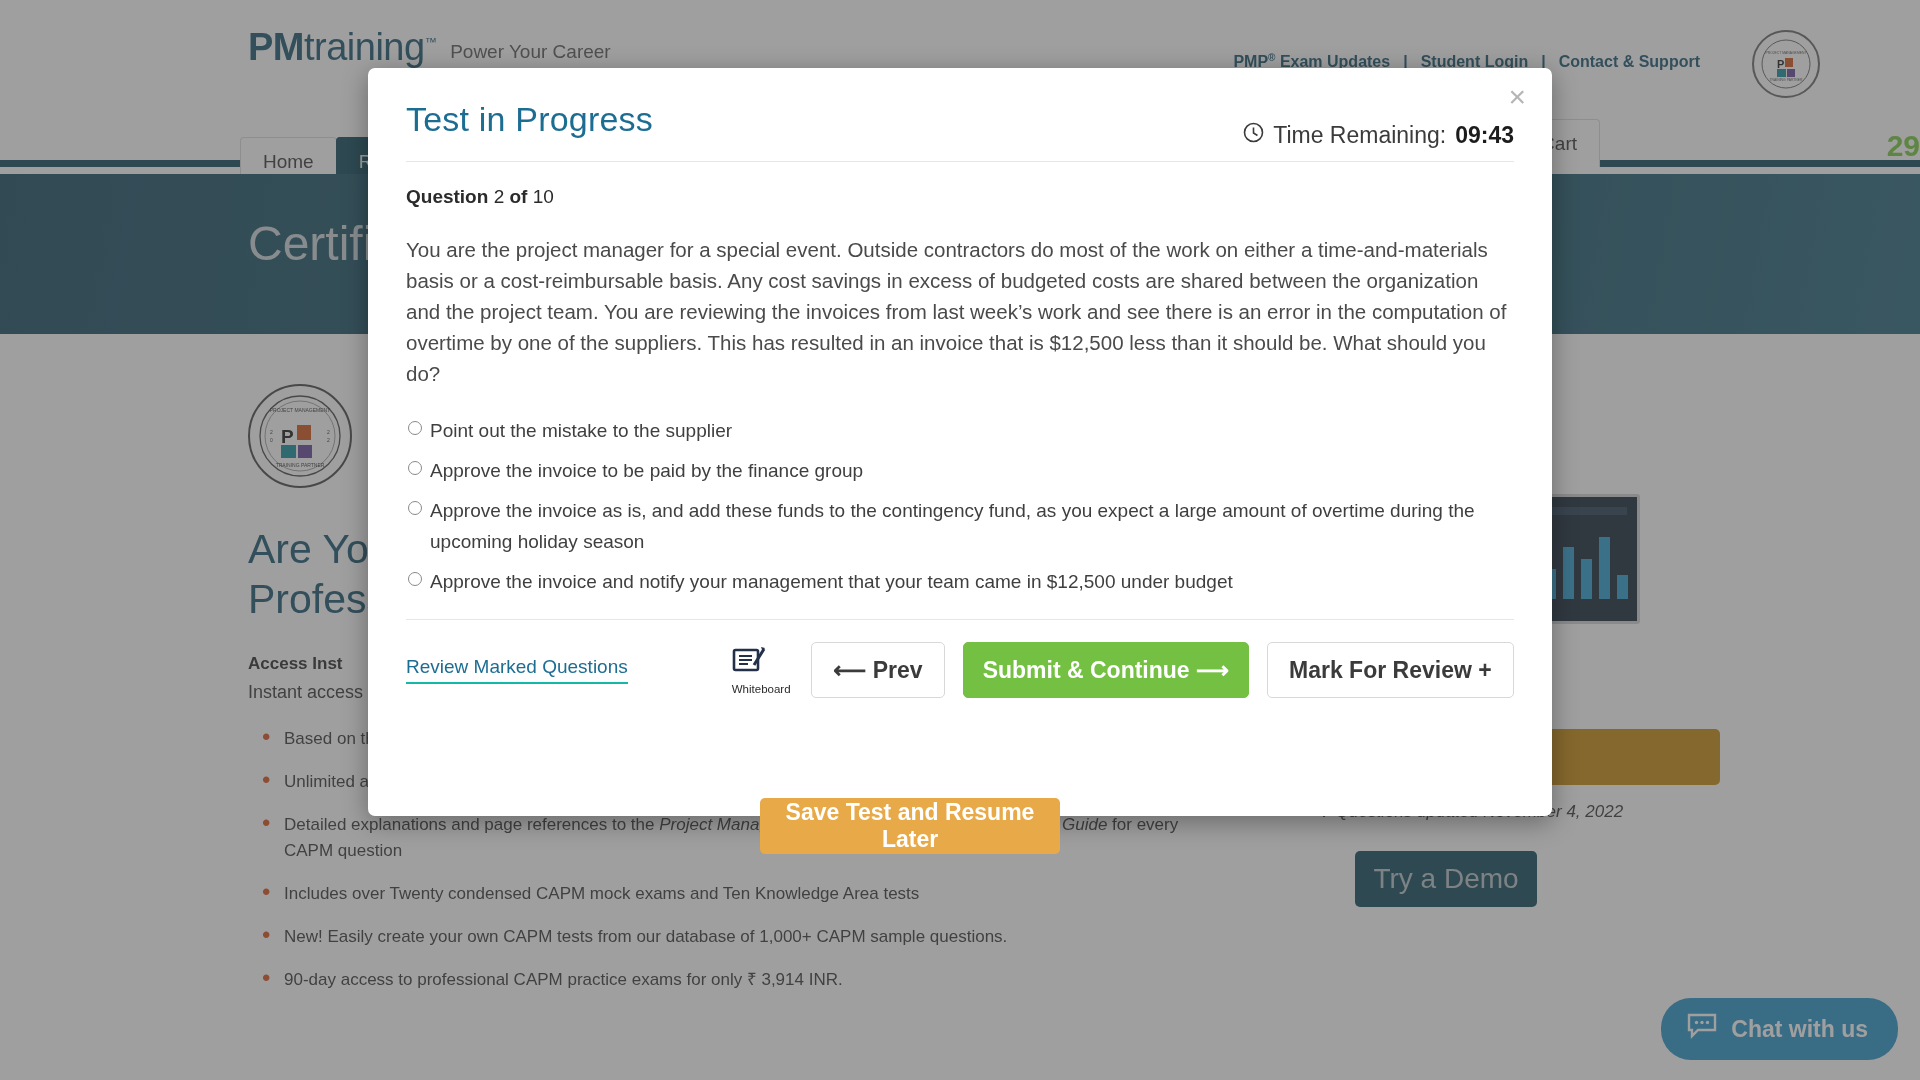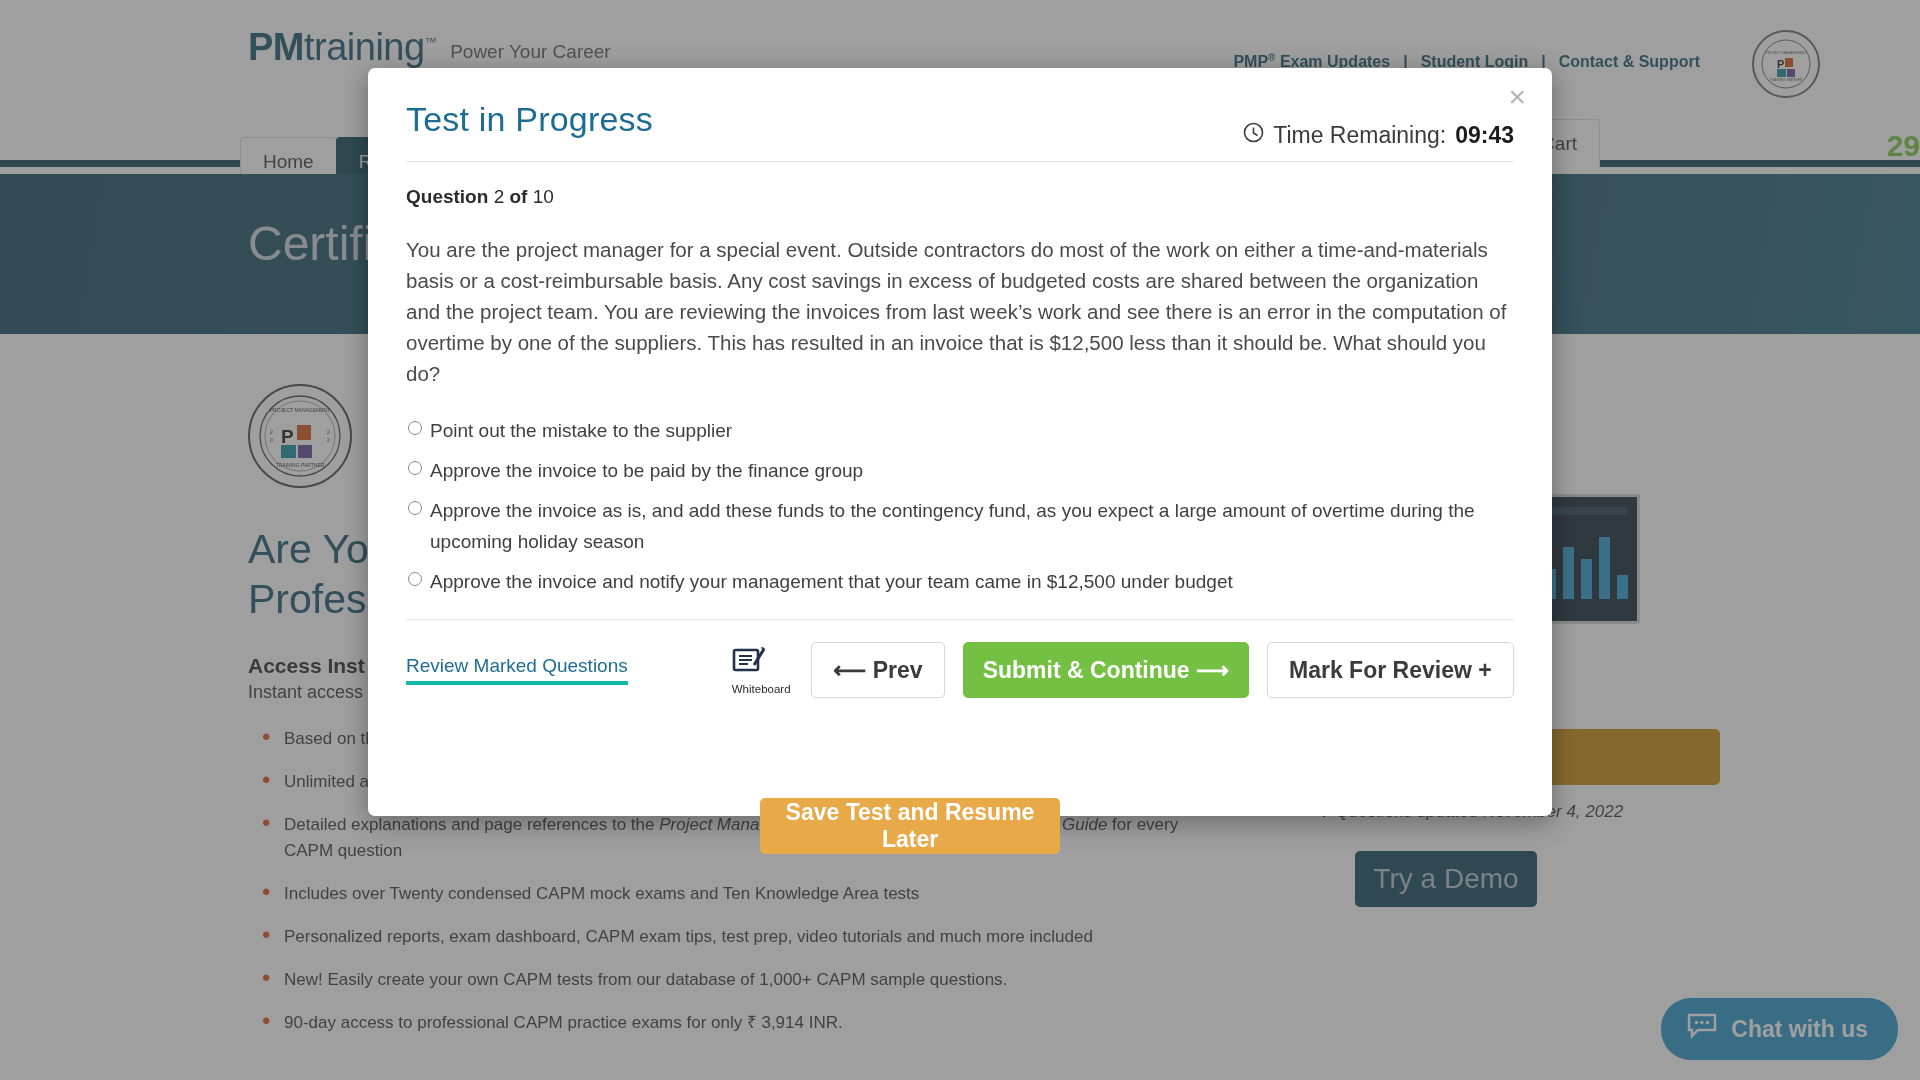--- a/index.html
+++ b/index.html
@@ -89,21 +89,21 @@
     background: #f2f4f6; border-radius: 7px; z-index: -1;
   }
 
   .head2 {
     position: absolute; left: 248px; top: 190px;
     font-size: 41px; line-height: 50px; color: #1d5872; font-weight: 400;
     width: 900px;
   }
   .sub-strong {
     position: absolute; left: 248px; top: 320px;
-    font-size: 21px; font-weight: 700; color: #2d2d2d;
+    font-size: 17px; font-weight: 700; color: #2d2d2d;
   }
   .sub-normal {
     position: absolute; left: 248px; top: 348px;
     font-size: 18px; color: #3b3b3b;
   }
 
   .bullets { position: absolute; left: 258px; top: 392px; width: 960px; list-style: none; }
   .bullets li {
     position: relative; padding-left: 26px; margin-bottom: 17px;
     font-size: 17px; line-height: 26px; color: #3b3b3b;
@@ -192,21 +192,21 @@
   }
   .opt-label { font-size: 19px; line-height: 31px; color: #3f3f3f; max-width: 1090px; }
 
   .actions-rule { margin: 22px 38px 0 38px; border-top: 1px solid #e6e6e6; }
 
   .actions {
     display: flex; align-items: center; padding: 22px 38px 0 38px; gap: 0;
   }
   .review-link {
     font-size: 19px; color: #1d6d93; text-decoration: none;
-    border-bottom: 4px solid #14b8a6; padding-bottom: 4px; white-space: nowrap;
+    border-bottom: 2px solid #14b8a6; padding-bottom: 4px; white-space: nowrap;
   }
   .whiteboard-btn {
     margin-left: 104px; display: flex; flex-direction: column; align-items: flex-start; gap: 2px;
     width: 72px;
   }
   .wb-label { font-size: 11.5px; color: #2b2b2b; }
   .btn {
     font-family: "Liberation Sans", sans-serif;
     border: 1px solid #d8d8d8; background: #fff; border-radius: 5px;
     font-size: 23px; font-weight: 700; color: #3b3b3b;
@@ -310,21 +310,20 @@
     </div>
 
     <div class="sub-strong">Access Inst</div>
     <div class="sub-normal">Instant access</div>
 
     <ul class="bullets">
       <li>Based on th</li>
       <li>Unlimited a</li>
       <li><span>Detailed explanations and page references to the </span><i>Project Management Body of Knowledge (PMBOK®) Guide</i><span> for every CAPM question</span></li>
       <li>Includes over Twenty condensed CAPM mock exams and Ten Knowledge Area tests</li>
-      <li>Personalized reports, exam dashboard, CAPM exam tips, test prep, video tutorials and much more included</li>
       <li>New! Easily create your own CAPM tests from our database of 1,000+ CAPM sample questions.</li>
       <li>90-day access to professional CAPM practice exams for only ₹ 3,914 INR.</li>
     </ul>
 
     <div class="right-col">
       <div class="ss-thumb">
         <div class="topline"></div>
         <div class="bars">
           <i style="height:30px"></i>
             <i style="height:52px"></i>

